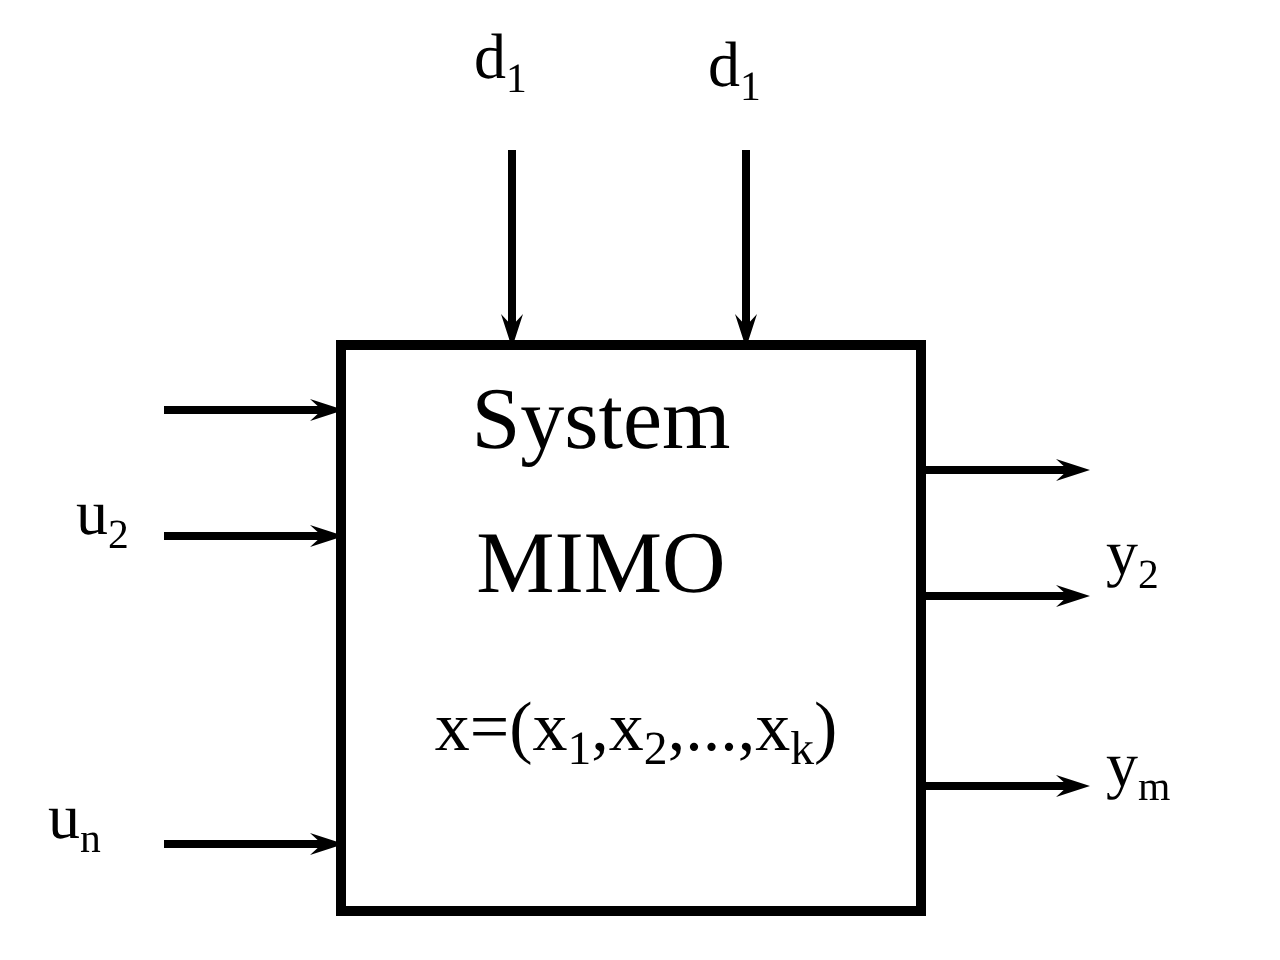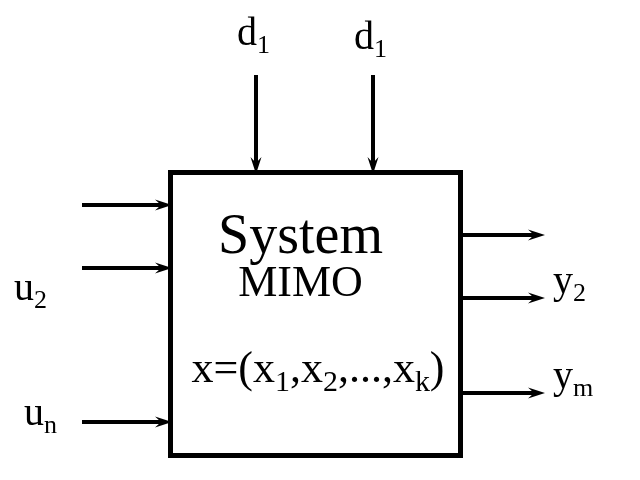--- a/index.html
+++ b/index.html
@@ -28,53 +28,53 @@
     left: 168px;
     top: 170px;
     width: 295px;
     height: 288px;
     border: 5px solid #000000;
     box-sizing: border-box;
     background: #ffffff;
   }
   .sig {
     position: absolute;
-    font-size: 40px;
+    font-size: 32px;
     line-height: 1;
     white-space: nowrap;
   }
   .sig .sub {
     font-size: 0.65em;
     position: relative;
     top: 0.32em;
     letter-spacing: 0;
   }
   .block-text {
     position: absolute;
     text-align: center;
     line-height: 1;
     white-space: nowrap;
   }
   #block-title-1 {
     left: 168px;
-    top: 206px;
+    top: 188px;
     width: 265px;
-    font-size: 56px;
+    font-size: 44px;
   }
   #block-title-2 {
     left: 168px;
     top: 260px;
     width: 265px;
     font-size: 44px;
   }
   #state-equation {
     left: 168px;
     top: 346px;
     width: 300px;
-    font-size: 44px;
+    font-size: 35px;
   }
   #state-equation .sub {
     font-size: 0.68em;
     position: relative;
     top: 0.3em;
   }
 </style>
 </head>
 <body>
 
@@ -120,19 +120,19 @@
     </g>
     <g>
       <line x1="461" y1="393" x2="536" y2="393" stroke="#000" stroke-width="4"></line>
       <polygon points="545,393 528,387.5 534,393 528,398.5" fill="#000"></polygon>
     </g>
   </svg>
 
   <div class="sig" style="left:237px; top:12px;"><span>d</span><span class="sub">1</span></div>
   <div class="sig" style="left:354px; top:16px;"><span>d</span><span class="sub">1</span></div>
 
-  <div class="sig" style="left:14px; top:240px;margin-top:27px;"><span>u</span><span class="sub">2</span></div>
+  <div class="sig" style="left:38px; top:240px;"><span>u</span><span class="sub">2</span></div>
   <div class="sig" style="left:24px; top:392px;"><span>u</span><span class="sub">n</span></div>
 
   <div class="sig" style="left:553px; top:260px;text-align:center;"><span>y</span><span class="sub">2</span></div>
-  <div class="sig" style="left:553px; top:355px;"><span>y</span><span class="sub">m</span></div>
+  <div class="sig" style="left:553px; top:366px;"><span>y</span><span class="sub">m</span></div>
 
 </div>
 
 </body></html>

